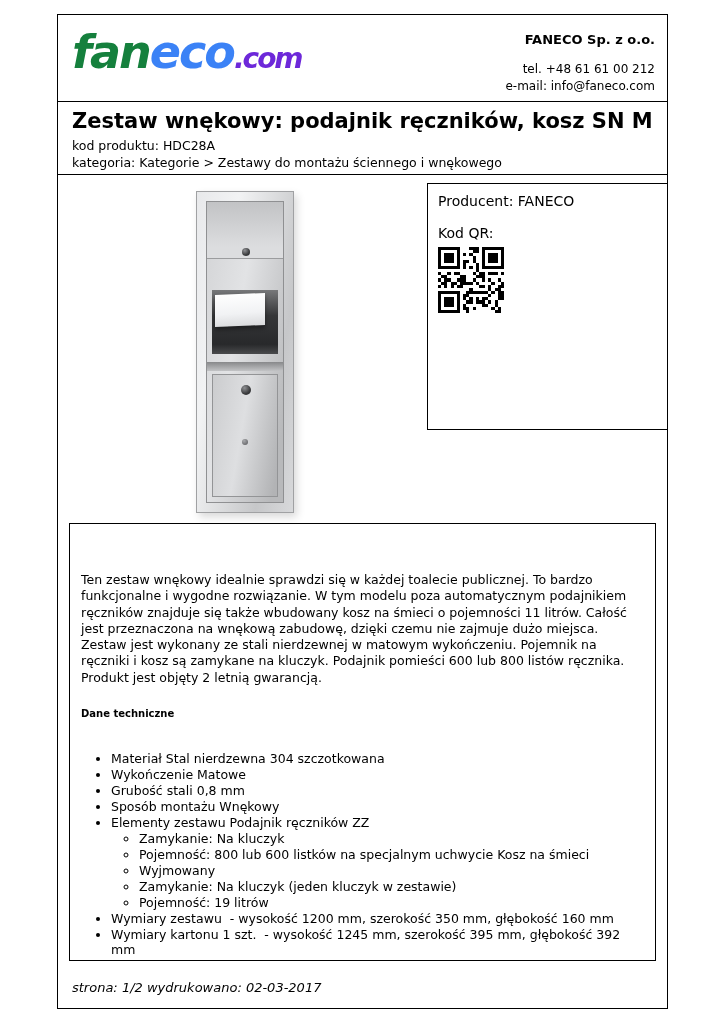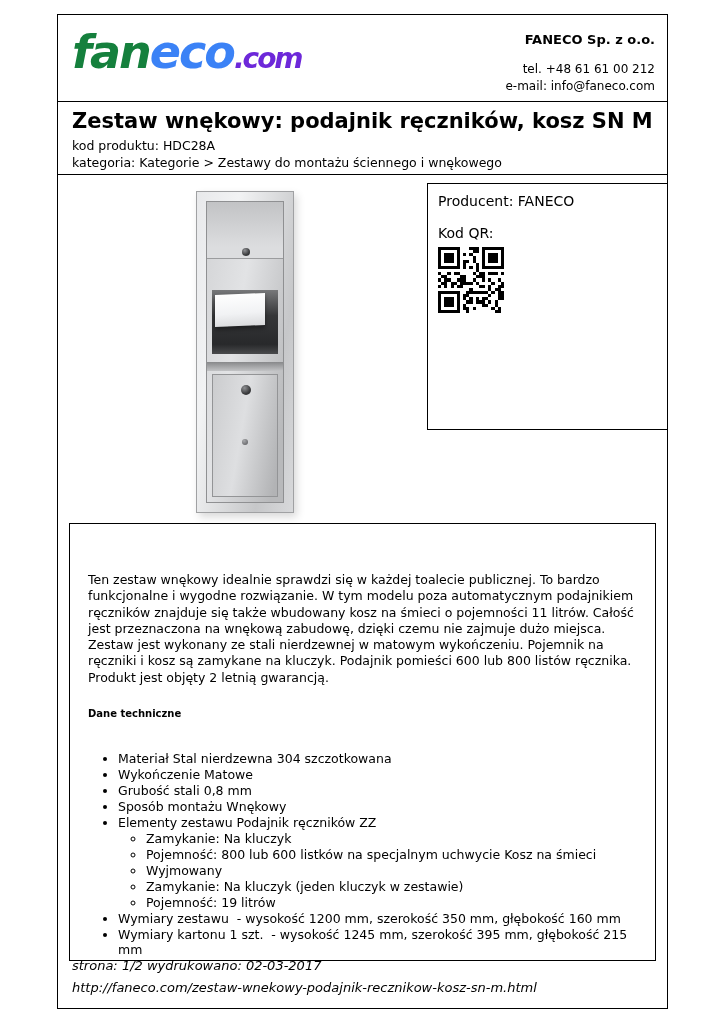--- a/index.html
+++ b/index.html
@@ -55,21 +55,21 @@
     box-shadow:0 3px 4px rgba(0,0,0,.4);transform:skewY(-2.5deg);}
   .seam{position:absolute;left:0;right:0;top:160px;height:9px;
     background:linear-gradient(180deg,#87888a,#c2c3c5);}
   .bin{position:absolute;left:5px;right:5px;top:172px;bottom:5px;
     background:linear-gradient(100deg,#cbccce,#dedfe1 45%,#b2b3b5 95%);border:1px solid #939496;}
   .lock-mid{width:10px;height:10px;left:44%;top:10px;}
   .dot{position:absolute;width:6px;height:6px;border-radius:50%;left:46%;top:64px;
     background:radial-gradient(circle at 35% 30%,#a9aaac,#55565a);}
   
   .desc-box{margin:0 11px;border:1px solid #000;box-sizing:border-box;height:438px;
-    padding:48px 18px 4px;overflow:hidden;}
+    padding:48px 11px 4px;overflow:hidden;}
   .desc{margin:0;font-size:12.5px;line-height:1.3;}
   h2{font-size:10px;font-weight:bold;margin:22px 0 32px;}
   ul.tech{margin:16px 0 0;padding-left:30px;font-size:12.5px;line-height:1.2;list-style:disc;}
   ul.tech li{margin:1px 0;white-space:pre-wrap;}
   ul.tech ul{list-style:circle;margin:0;padding-left:28px;}
   
   .footer{position:absolute;left:14px;bottom:8px;font-style:italic;font-size:13px;line-height:1.75;}
 </style>
 </head>
 <body>
@@ -334,23 +334,22 @@
   <div class="desc-box">
     <p class="desc">Ten zestaw wnękowy idealnie sprawdzi się w każdej toalecie publicznej. To bardzo funkcjonalne i wygodne rozwiązanie. W tym modelu poza automatycznym podajnikiem ręczników znajduje się także wbudowany kosz na śmieci o pojemności 11 litrów. Całość jest przeznaczona na wnękową zabudowę, dzięki czemu nie zajmuje dużo miejsca. Zestaw jest wykonany ze stali nierdzewnej w matowym wykończeniu. Pojemnik na ręczniki i kosz są zamykane na kluczyk. Podajnik pomieści 600 lub 800 listów ręcznika. Produkt jest objęty 2 letnią gwarancją.</p>
     <h2>Dane techniczne</h2>
     <ul class="tech">
         <li>Materiał Stal nierdzewna 304 szczotkowana</li>
         <li>Wykończenie Matowe</li>
         <li>Grubość stali 0,8 mm</li>
         <li>Sposób montażu Wnękowy</li>
         <li>Elementy zestawu Podajnik ręczników ZZ<ul><li>Zamykanie: Na kluczyk</li><li>Pojemność: 800 lub 600 listków na specjalnym uchwycie Kosz na śmieci</li><li>Wyjmowany</li><li>Zamykanie: Na kluczyk (jeden kluczyk w zestawie)</li><li>Pojemność: 19 litrów</li></ul></li>
         <li>Wymiary zestawu  - wysokość 1200 mm, szerokość 350 mm, głębokość 160 mm</li>
-        <li>Wymiary kartonu 1 szt.  - wysokość 1245 mm, szerokość 395 mm, głębokość 215 mm</li>
+        <li>Wymiary kartonu 1 szt.  - wysokość 1245 mm, szerokość 395 mm, głębokość 392 mm</li>
         <li>Waga kartonu 1 szt. 16,5 kg</li>
       </ul>
   </div>
 
   <div class="footer">
     <div>strona: 1/2 wydrukowano: 02-03-2017</div>
-    <div>http://faneco.com/zestaw-wnekowy-podajnik-recznikow-kosz-sn-m.html</div>
   </div>
 
 </div>
 
 </body></html>

